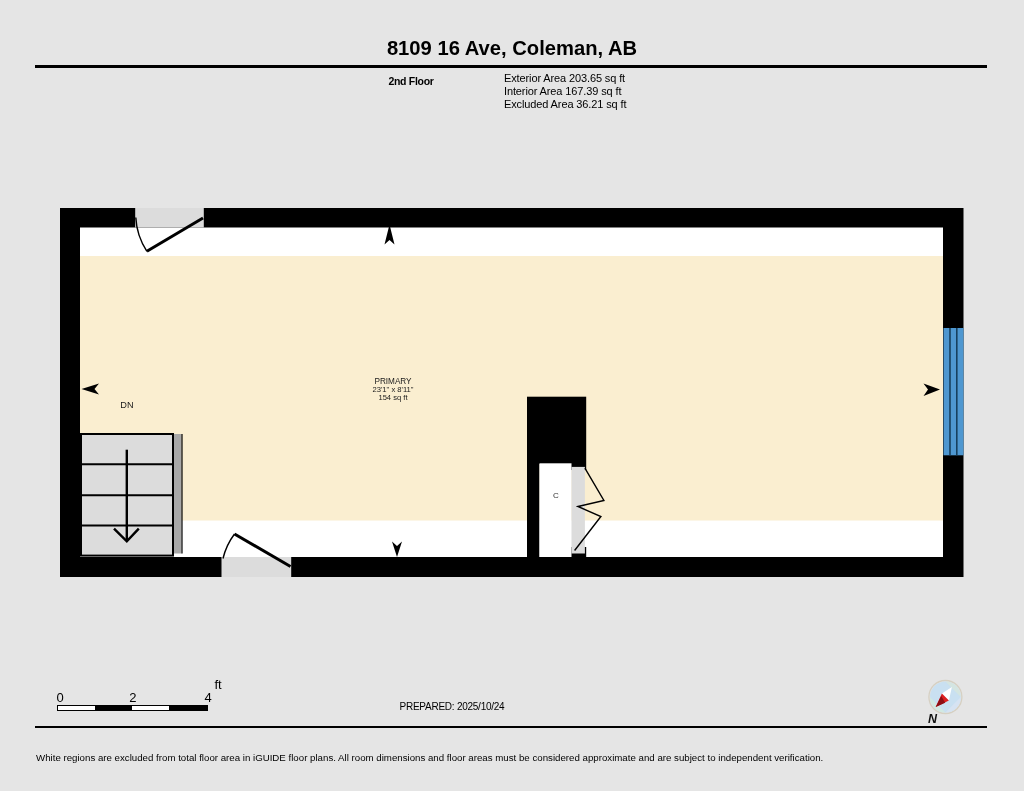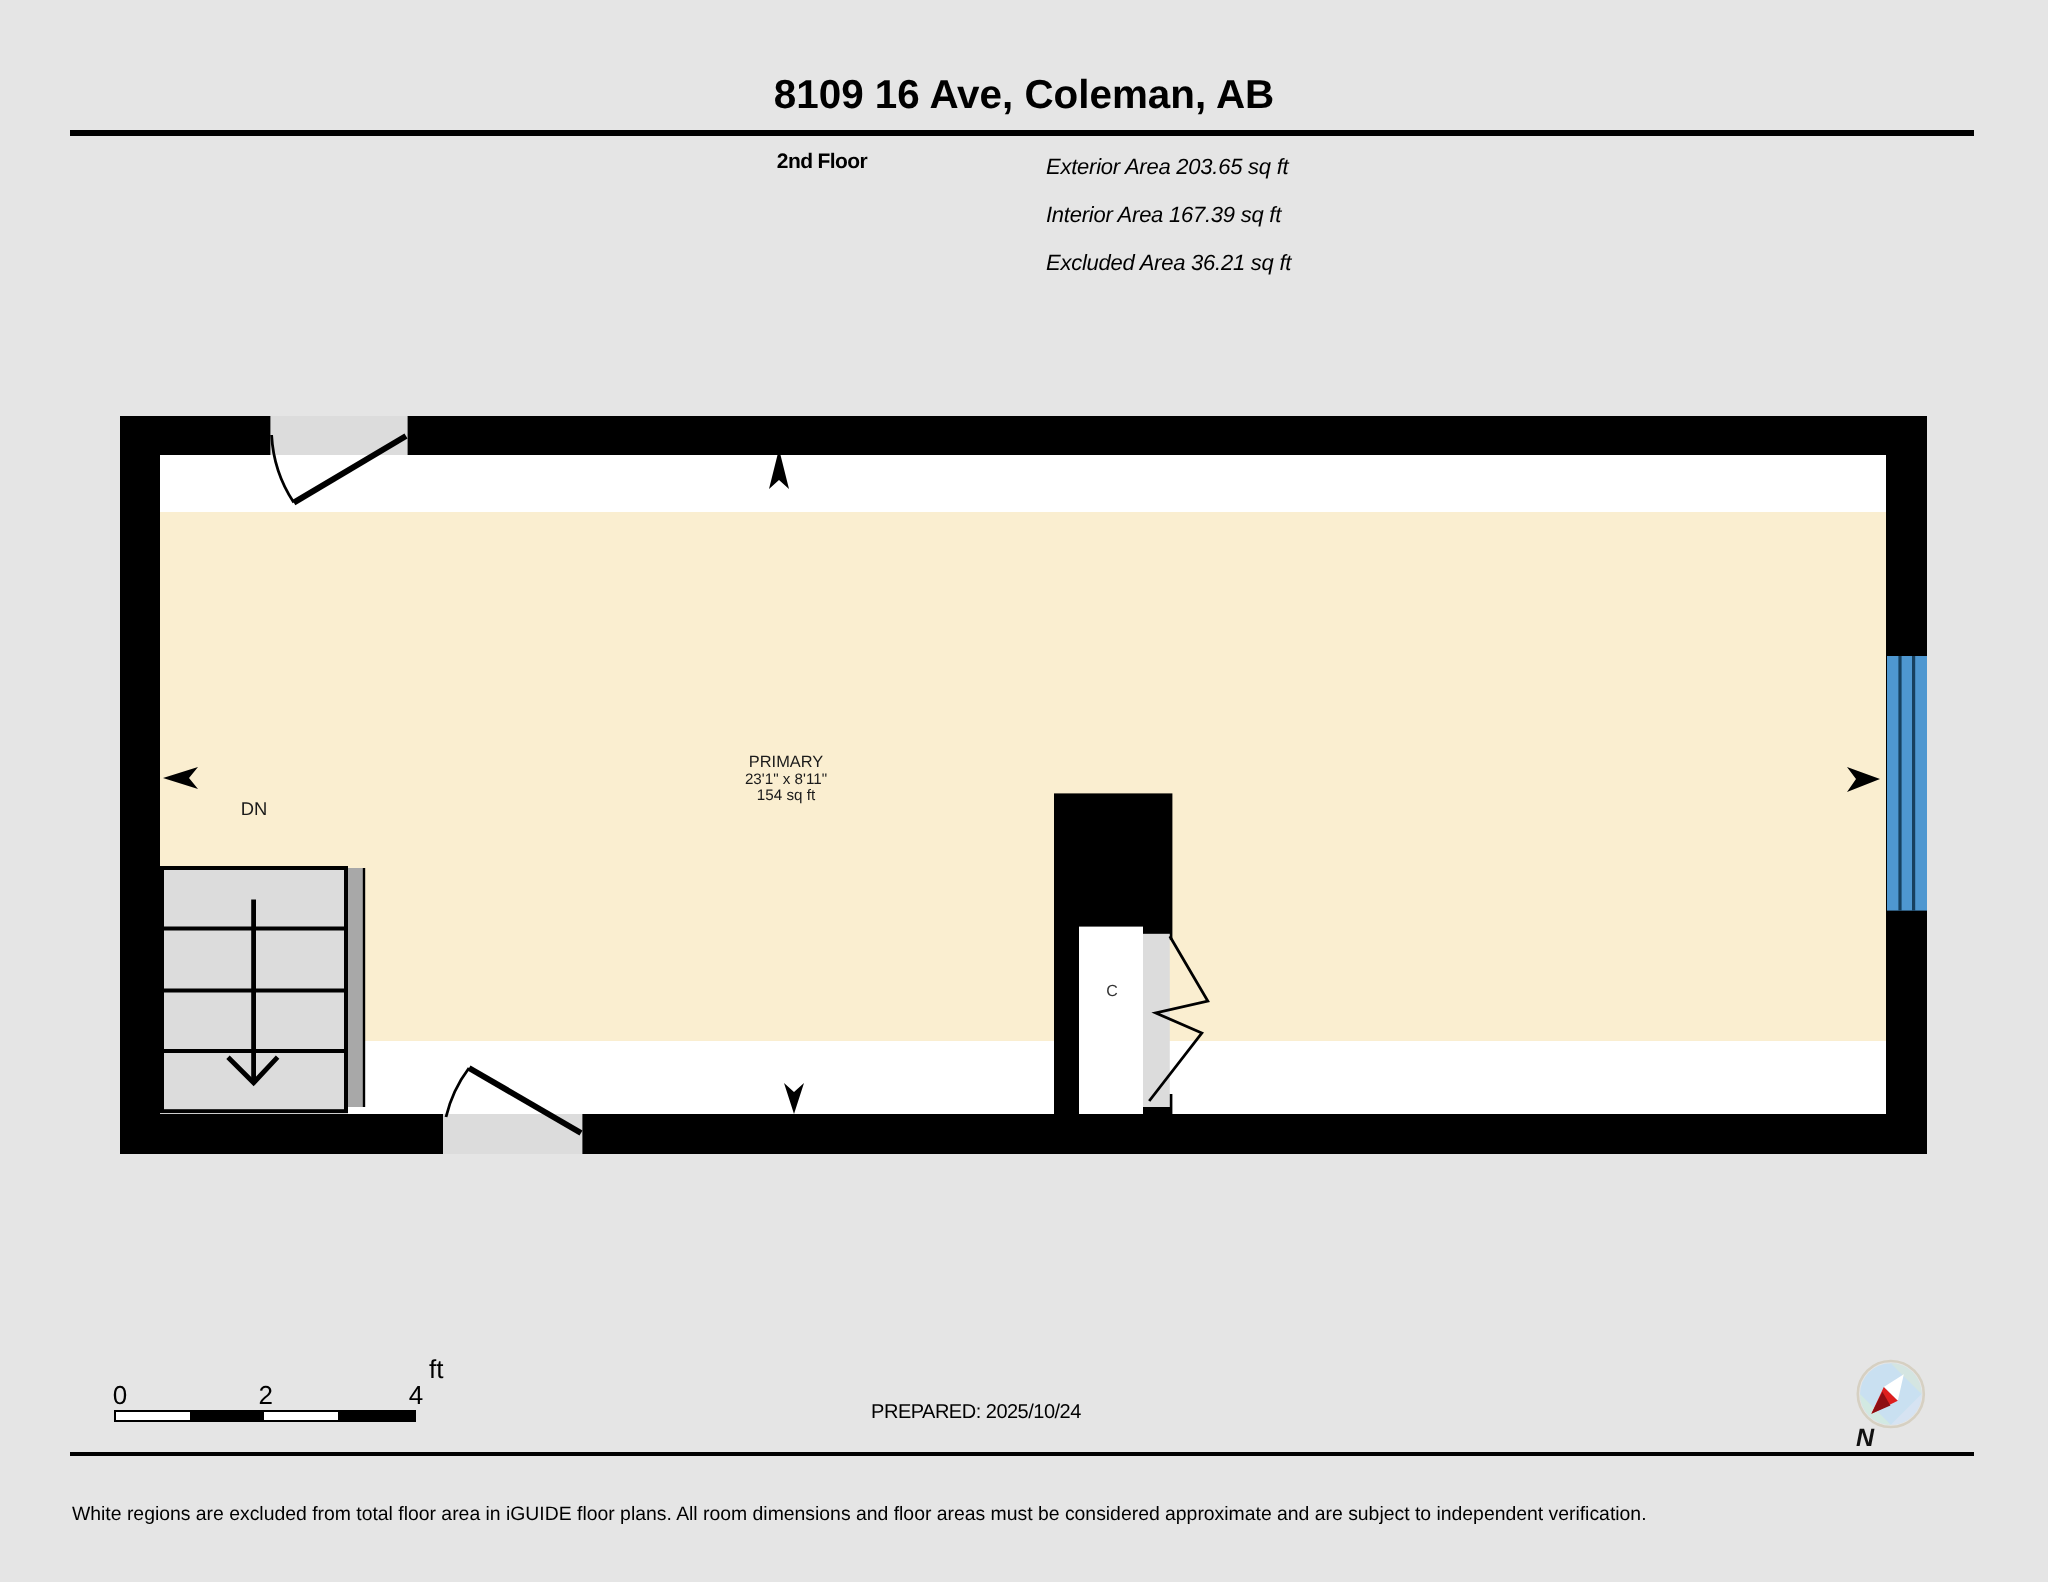--- a/index.html
+++ b/index.html
@@ -10,21 +10,21 @@
 </head>
 <body>
 <div id="page">
 
   <div class="abs" style="left:0;top:36.5px;width:1024px;text-align:center;font-size:20.2px;font-weight:bold;color:#000;">8109 16 Ave, Coleman, AB</div>
 
   <div class="abs" style="left:35px;top:65px;width:952px;height:2.6px;background:#000;"></div>
 
   <div class="abs" style="left:311px;top:74.5px;width:200px;text-align:center;font-size:10.5px;letter-spacing:-0.3px;font-weight:bold;color:#000;">2nd Floor</div>
 
-  <div class="abs" style="left:523px;top:72px;font-size:11px;color:#000;line-height:24px;letter-spacing:-0.12px;font-style:italic;">Exterior Area 203.65 sq ft<br>Interior Area 167.39 sq ft<br>Excluded Area 36.21 sq ft</div>
+  <div class="abs" style="left:504px;top:72px;font-size:11px;color:#000;line-height:13px;letter-spacing:-0.12px;">Exterior Area 203.65 sq ft<br>Interior Area 167.39 sq ft<br>Excluded Area 36.21 sq ft</div>
 
   <svg class="abs" style="left:0;top:0;" width="1024" height="791" viewBox="0 0 1024 791">
 
     <rect x="60" y="208" width="903.5" height="369" fill="#000"></rect>
 
     <rect x="80" y="227.5" width="863" height="329.5" fill="#ffffff"></rect>
 
     <rect x="80" y="256" width="863" height="264.5" fill="#FAEED0"></rect>
 
     <g>
@@ -98,21 +98,21 @@
       <div class="abs" style="left:-0.6px;top:0px;font-size:13px;color:#000;">0</div>
       <div class="abs" style="left:72.2px;top:0px;font-size:13px;color:#000;">2</div>
       <div class="abs" style="left:147.4px;top:0px;font-size:13px;color:#000;">4</div>
     </div>
     <div class="abs" style="left:57px;top:705.2px;width:151.2px;height:6.2px;box-sizing:border-box;border:1px solid #000;background:#fff;"></div>
     <div class="abs" style="left:94.5px;top:705.2px;width:37.2px;height:6.2px;background:#000;"></div>
     <div class="abs" style="left:168.6px;top:705.2px;width:39.6px;height:6.2px;background:#000;"></div>
     <div class="abs" style="left:214.5px;top:677px;font-size:13px;color:#000;">ft</div>
   </div>
 
-  <div class="abs" style="left:0;top:700.5px;width:904px;text-align:center;font-size:10px;letter-spacing:-0.25px;color:#000;padding-left:36px;">PREPARED: 2025/10/24</div>
+  <div class="abs" style="left:0;top:700.5px;width:904px;text-align:center;font-size:10px;letter-spacing:-0.25px;color:#000;">PREPARED: 2025/10/24</div>
 
   <svg class="abs" style="left:918px;top:669px;" width="56" height="62" viewBox="0 0 56 62">
     <circle cx="27.4" cy="28" r="16.5" fill="none" stroke="#D6D0C2" stroke-width="1.3"></circle>
     <circle cx="27.4" cy="28" r="15.4" fill="#C9E0F1"></circle>
     <path d="M 27.4 12.6 A 15.4 15.4 0 0 1 42.8 28 Z" fill="#D9E7DA" opacity="0.7"></path>
     <path d="M 42.8 28 A 15.4 15.4 0 0 1 27.4 43.4 Z" fill="#DCE4F2" opacity="0.7"></path>
     <path d="M 12 28 A 15.4 15.4 0 0 0 27.4 43.4 Z" fill="#D5ECDC" opacity="0.7"></path>
     <polygon points="33.9,18.1 23.9,24.5 30.9,31.4" fill="#ffffff"></polygon>
     <polygon points="17.7,37.9 23.9,24.5 30.9,31.4" fill="#DD1F1F"></polygon>
     <polygon points="17.7,37.9 23.2,26.9 27.2,33.8" fill="#8E0E14"></polygon>

